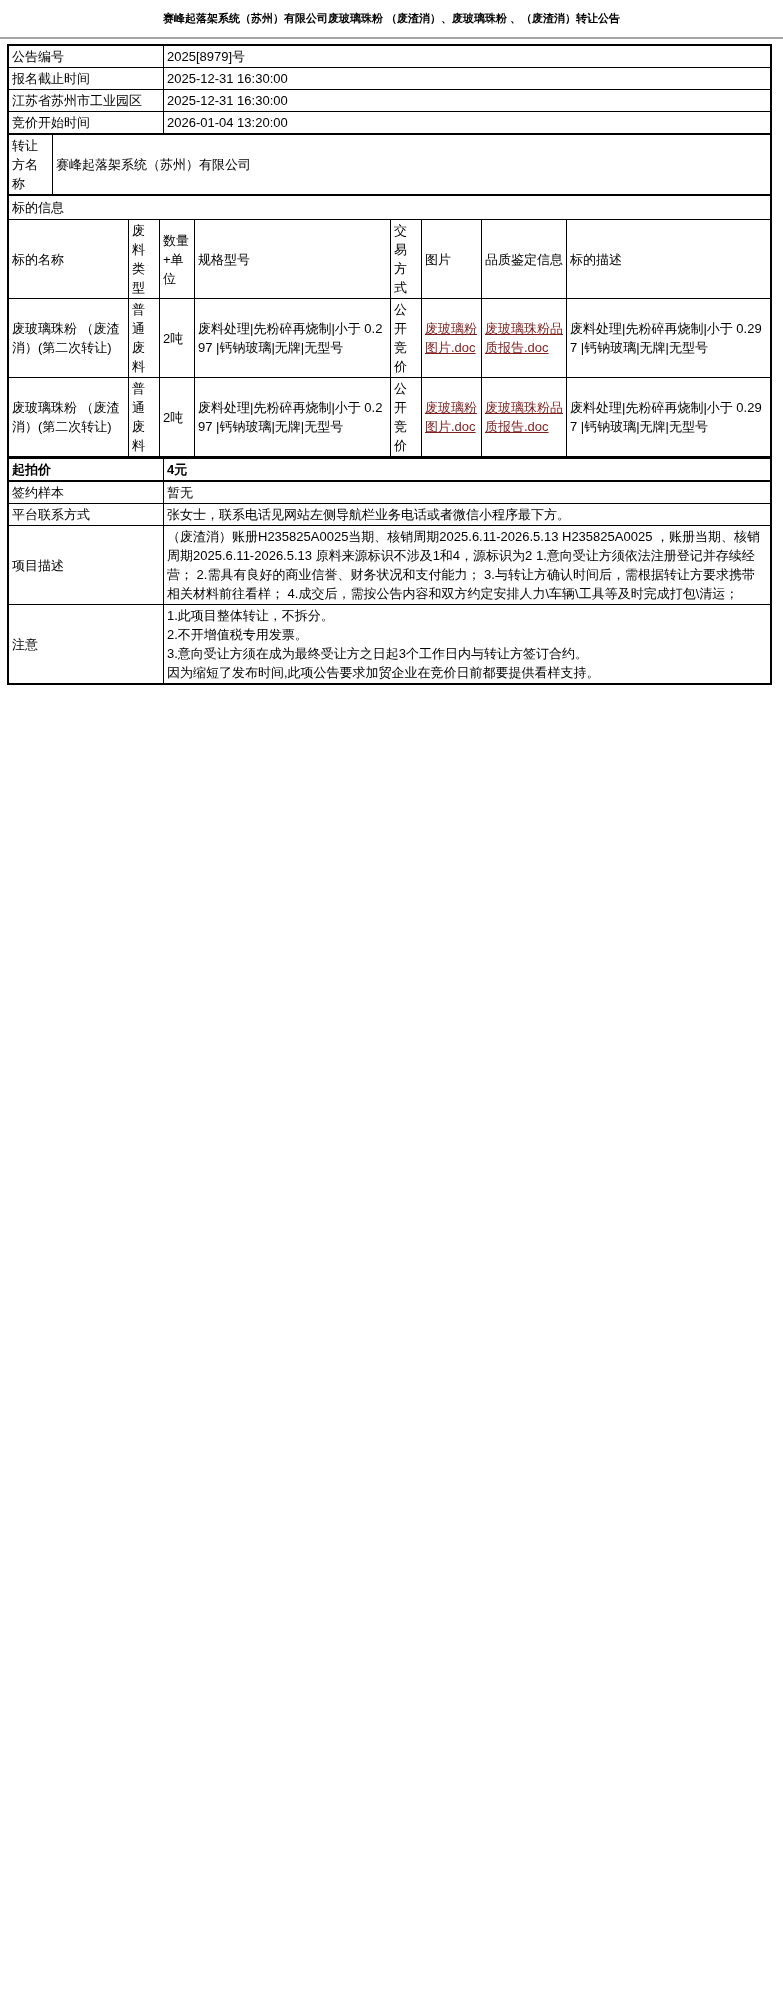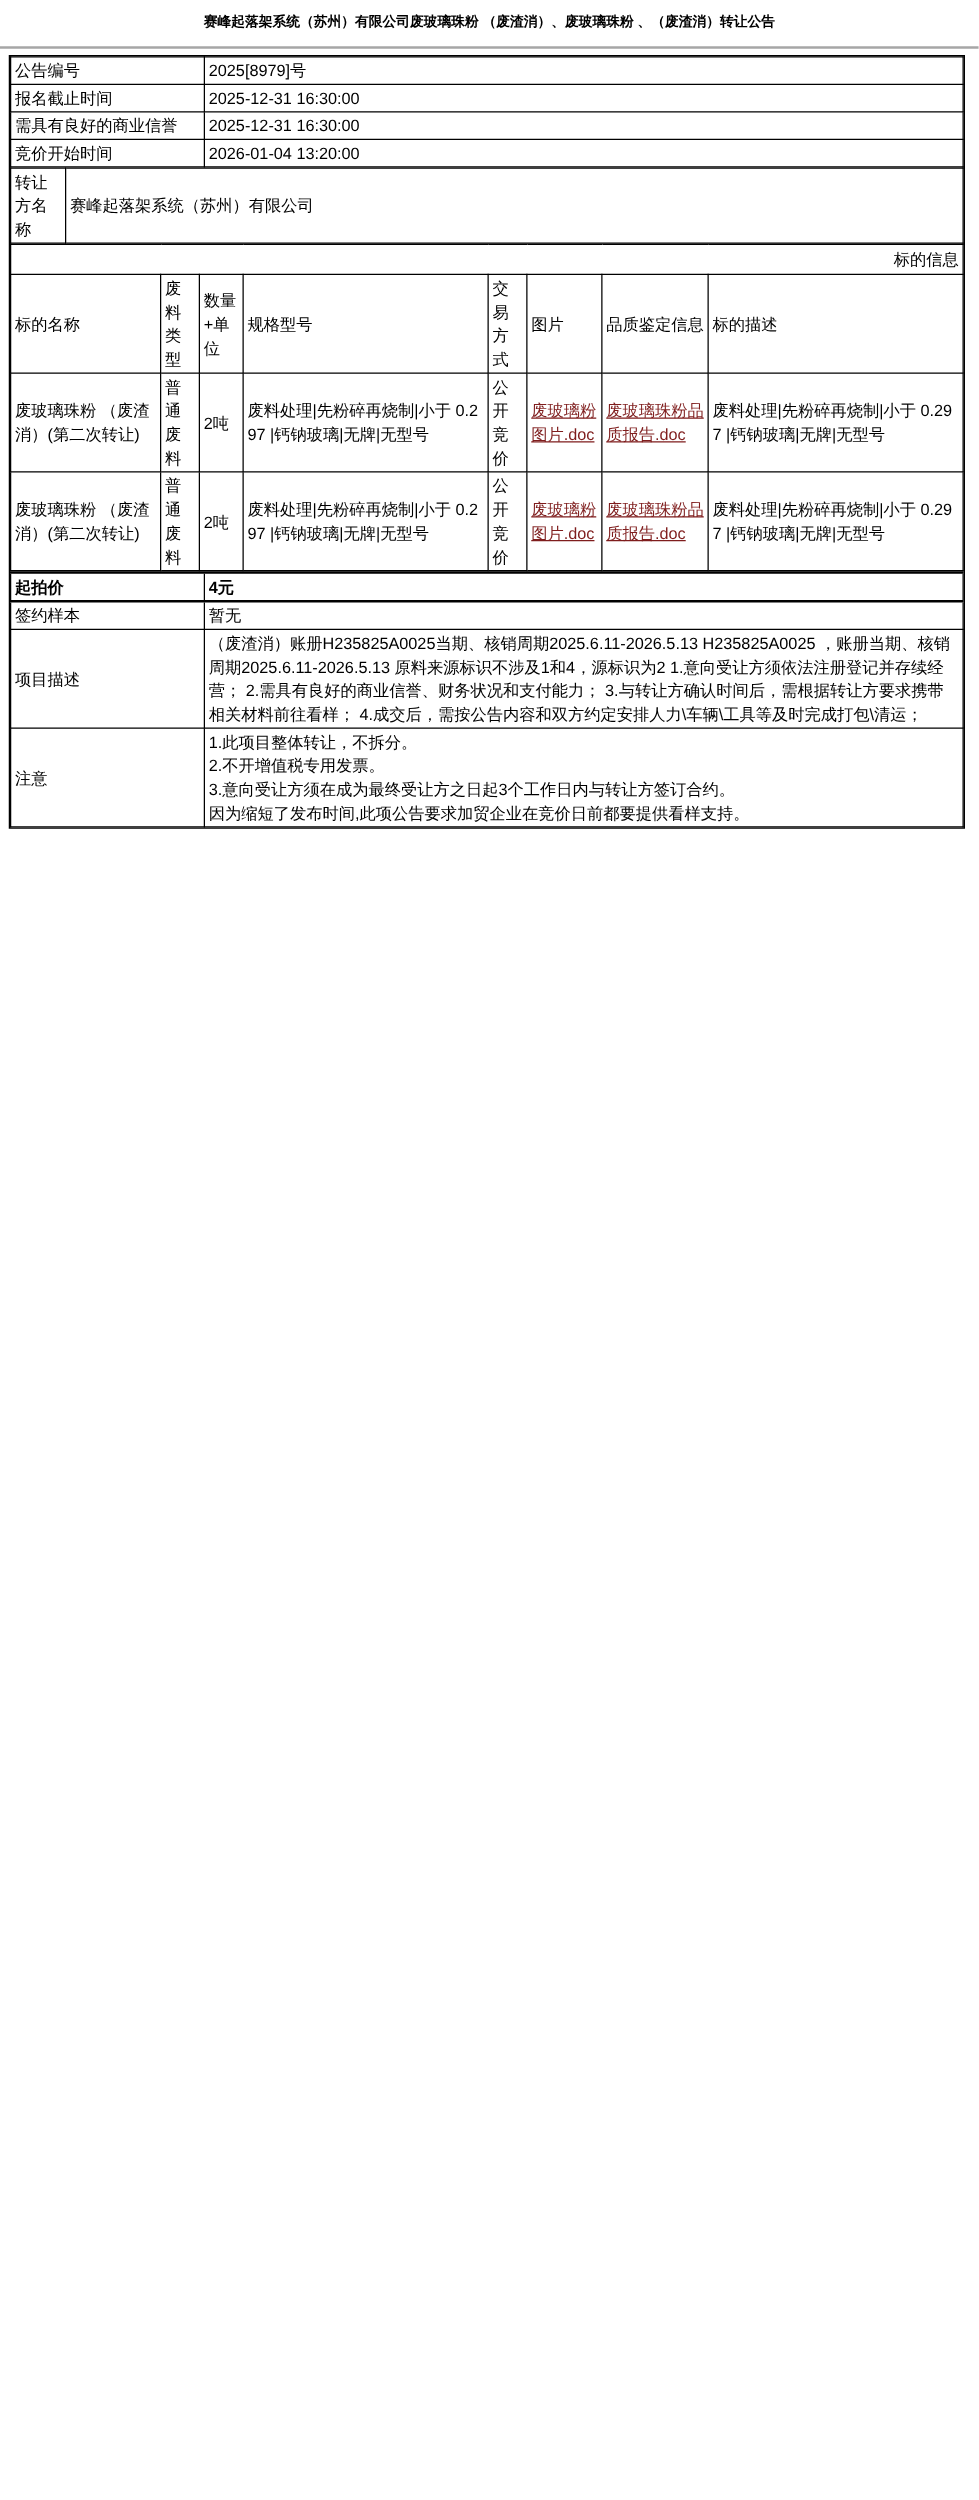--- a/index.html
+++ b/index.html
@@ -39,21 +39,21 @@
   }
   td {
     border: 1px solid #000;
     padding: 1px 3px;
     line-height: 19px;
     vertical-align: middle;
     word-break: break-all;
     text-align: left;
   }
   .section-title td {
-    text-align: right;
+    text-align: left;
     padding: 2px 3px;
   }
   .row-emph td {
     font-weight: bold;
     border-top: 2px solid #000;
     border-bottom: 2px solid #000;
   }
   .pre { white-space: pre-line; }
   a.doc-link {
     color: #7f1d1d;
@@ -77,21 +77,21 @@
     <tbody>
         <tr>
       <td>公告编号</td>
       <td>2025[8979]号</td>
     </tr>
     <tr>
       <td>报名截止时间</td>
       <td>2025-12-31 16:30:00</td>
     </tr>
     <tr>
-      <td>需具有良好的商业信誉</td>
+      <td>江苏省苏州市工业园区</td>
       <td>2025-12-31 16:30:00</td>
     </tr>
     <tr>
       <td>竞价开始时间</td>
       <td>2026-01-04 13:20:00</td>
     </tr>
   </tbody>
     </table>
 
   <table>
@@ -171,20 +171,24 @@
     <tbody>
     <tr class="row-emph">
       <td>起拍价</td>
       <td>4元</td>
     </tr>
     <tr>
       <td>签约样本</td>
       <td>暂无</td>
     </tr>
     <tr>
+      <td>平台联系方式</td>
+      <td>张女士，联系电话见网站左侧导航栏业务电话或者微信小程序最下方。</td>
+    </tr>
+    <tr>
       <td>项目描述</td>
       <td class="pre">（废渣消）账册H235825A0025当期、核销周期2025.6.11-2026.5.13 H235825A0025 ，账册当期、核销周期2025.6.11-2026.5.13 原料来源标识不涉及1和4，源标识为2 1.意向受让方须依法注册登记并存续经营； 2.需具有良好的商业信誉、财务状况和支付能力； 3.与转让方确认时间后，需根据转让方要求携带相关材料前往看样； 4.成交后，需按公告内容和双方约定安排人力\车辆\工具等及时完成打包\清运；</td>
     </tr>
     <tr>
       <td>注意</td>
       <td class="pre">1.此项目整体转让，不拆分。
 2.不开增值税专用发票。
 3.意向受让方须在成为最终受让方之日起3个工作日内与转让方签订合约。
 因为缩短了发布时间,此项公告要求加贸企业在竞价日前都要提供看样支持。</td>
     </tr>

